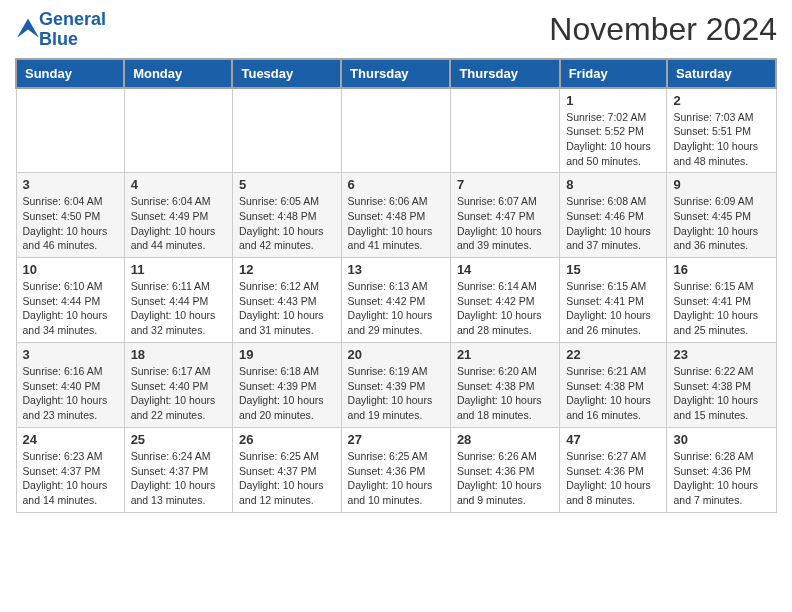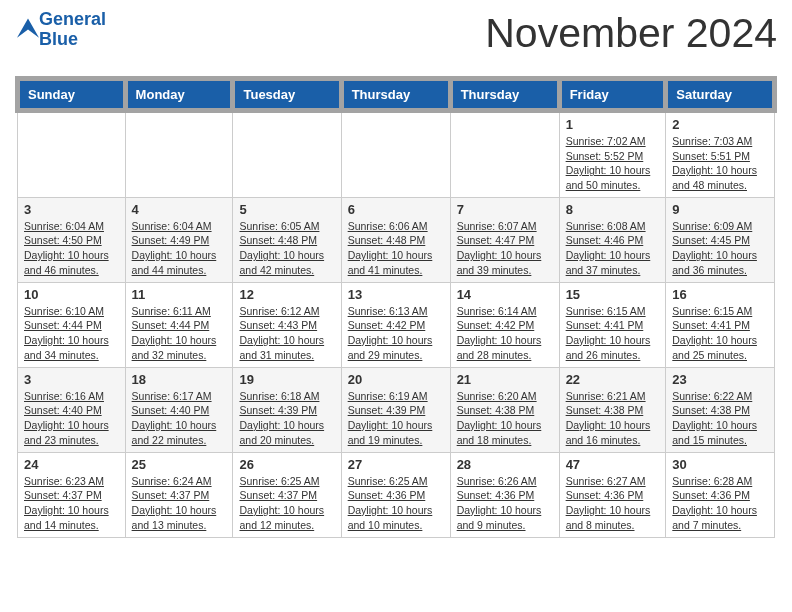--- a/index.html
+++ b/index.html
@@ -1,40 +1,40 @@
 <!DOCTYPE html>
 <html><head>
   <meta charset="utf-8">
   <style>
     * { box-sizing: border-box; margin: 0; padding: 0; }
     body { font-family: Arial, sans-serif; background: #fff; width: 792px; min-height: 612px; }
     
     .container { width: 792px; padding: 10px 15px; }
     
-    .header { display: flex; justify-content: space-between; align-items: flex-start; margin-bottom: 19px; }
+    .header { display: flex; justify-content: space-between; align-items: center; margin-bottom: 8px; }
     
     .logo { display: flex; align-items: center; }
     .logo-text { font-size: 18px; font-weight: bold; color: #333; line-height: 1.1; }
     .logo-blue { color: #1a5fa8; }
     .logo-arrow { width: 22px; height: 22px; margin-left: 2px; }
     
     .title-block { text-align: right; }
-    .month-title { font-size: 41px; color: #333; font-weight: normal; }
+    .month-title { font-size: 32px; color: #333; font-weight: normal; }
     .location { font-size: 14px; color: #555; margin-top: 2px; }
     
     .calendar { width: 100%; border-collapse: collapse; }
     
     .calendar th {
       background: #1a5fa8;
       color: #fff;
       text-align: left;
       padding: 6px 8px;
       font-size: 13px;
       font-weight: bold;
-      border: 5px solid #a3a3a3;
+      border: 2px solid #a3a3a3;
     }
     
     .calendar td {
       border: 1px solid #ccc;
       vertical-align: top;
       padding: 4px 6px;
       width: 113px;
       min-height: 80px;
       background: #fff;
       font-size: 11px;
@@ -43,21 +43,21 @@
     
     .calendar tr:nth-child(even) td { background: #f5f5f5; }
     
     .day-num {
       font-size: 13px;
       font-weight: bold;
       display: block;
       margin-bottom: 2px;
     }
     
-    .day-info { font-size: 10.5px; line-height: 1.4; color: #333; text-decoration: underline; }
+    .day-info { font-size: 10.5px; line-height: 1.4; color: #333; }
     
     .empty { background: #fff !important; }
     
     .calendar tr:nth-child(2) td { height: 80px; }
     .calendar tr:nth-child(3) td { height: 85px; margin-left: 32px; }
     .calendar tr:nth-child(4) td { height: 85px; }
     .calendar tr:nth-child(5) td { height: 85px; margin-top: 29px; }
     .calendar tr:nth-child(6) td { height: 85px; }
     .calendar tr:nth-child(7) td { height: 85px; }
   </style>

